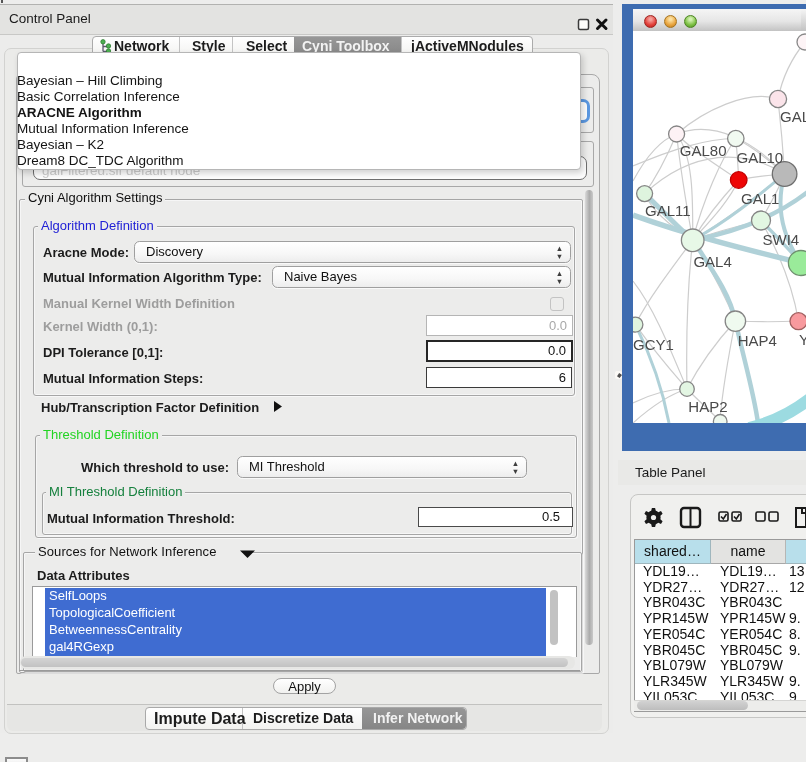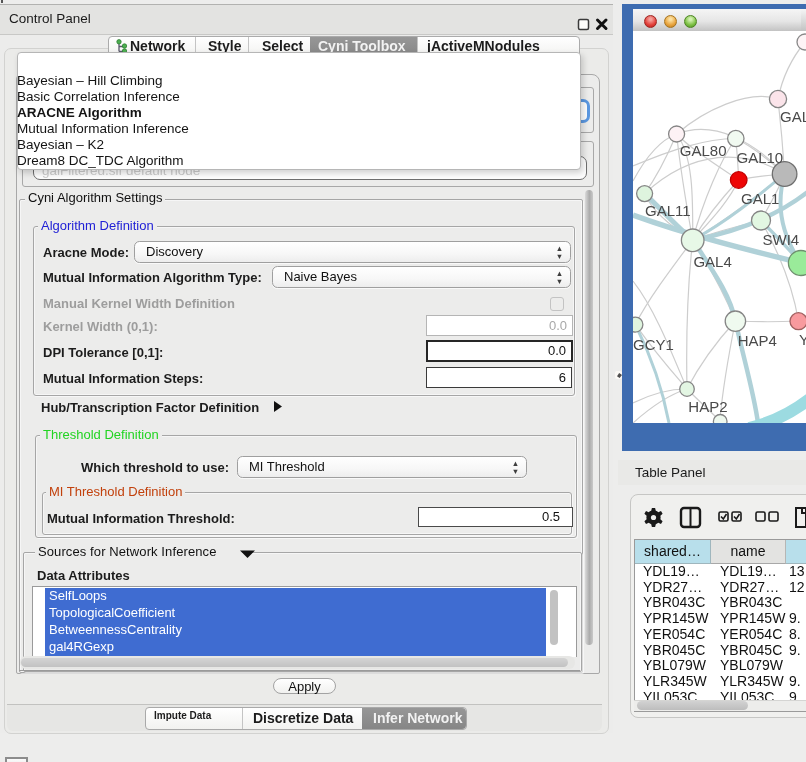--- a/index.html
+++ b/index.html
@@ -26,21 +26,21 @@
   <div class="abs" style="left:9px;top:6px;font-size:13.5px;color:#1b1b1b;">Control Panel</div>
 
   <svg class="abs" style="left:575px;top:10px;" width="36" height="18" viewBox="0 0 36 18">
     <rect x="3.5" y="4.5" width="10" height="10" rx="1.5" fill="#fdfdfb" stroke="#3a3a3a" stroke-width="1.5"></rect>
     <path d="M22.5 5 L31 13.5 M31 5 L22.5 13.5" stroke="#111" stroke-width="3" stroke-linecap="round"></path>
   </svg>
 </div>
 
 <div class="abs" style="left:4px;top:48px;width:603px;height:684px;border:1px solid #d2d2d0;border-radius:7px;background:#ebebe9;"></div>
 
-<div class="abs" style="left:108px;top:36px;width:439px;height:19px;border:1px solid #ababab;border-radius:4px;background:linear-gradient(#ffffff,#f2f2f0);padding-left:31px;">
+<div class="abs" style="left:92px;top:36px;width:439px;height:19px;border:1px solid #ababab;border-radius:4px;background:linear-gradient(#ffffff,#f2f2f0);">
   <div class="abs" style="left:86px;top:0;width:1px;height:19px;background:#c4c4c4;"></div>
   <div class="abs" style="left:139px;top:0;width:1px;height:19px;background:#c4c4c4;"></div>
   <div class="abs" style="left:201px;top:0;width:107px;height:19px;background:linear-gradient(#979797,#868686);"></div>
   <div class="abs" style="left:308px;top:0;width:1px;height:19px;background:#c4c4c4;"></div>
   <svg class="abs" style="left:6px;top:2px" width="13" height="15" viewBox="0 0 13 15">
     <path d="M4 3 L4 12.5 M4 7.5 L9 7.5 M4 12.5 L9 12.5" stroke="#59596b" stroke-width="1.3" fill="none"></path>
     <circle cx="4" cy="2.8" r="2.2" fill="#4caf50" stroke="#2e7d32" stroke-width=".8"></circle>
     <circle cx="9.5" cy="7" r="2.2" fill="#4caf50" stroke="#2e7d32" stroke-width=".8"></circle>
     <circle cx="9.5" cy="12" r="2.2" fill="#4caf50" stroke="#2e7d32" stroke-width=".8"></circle>
   </svg>
@@ -100,21 +100,21 @@
 <div class="grp" style="left:35px;top:435px;width:540px;height:101px;"></div>
 <div class="gtitle" style="left:40px;top:427px;color:#22d422;">Threshold Definition</div>
 
 <div class="lbl abs" style="left:81px;top:460px;">Which threshold to use:</div>
 <div class="combo" style="left:237px;top:456px;width:288px;height:20px;">
   <div class="ct">MI Threshold</div>
     <div class="carr">▲<br>▼</div>
 </div>
 
 <div class="grp" style="left:42px;top:492px;width:528px;height:41px;"></div>
-<div class="gtitle" style="left:46px;top:484px;color:#c2410c;">MI Threshold Definition</div>
+<div class="gtitle" style="left:46px;top:484px;color:#15803d;">MI Threshold Definition</div>
 <div class="lbl abs" style="left:47px;top:511px;">Mutual Information Threshold:</div>
 <div class="field" style="left:418px;top:507px;width:141px;height:18px;border:1.5px solid #4a4a4a;line-height:18px;padding-right:12px;">0.5</div>
 
 <div class="grp" style="left:23px;top:552px;width:557px;height:118px;border-radius:2px;"></div>
 <div class="gtitle" style="left:35px;top:544px;color:#111;letter-spacing:.1px;padding-right:26px;">Sources for Network Inference</div>
 <svg class="abs" style="left:239px;top:549px;" width="17" height="10" viewBox="0 0 17 10">
     <path d="M1 1.5 L16 1.5 L8.5 9 Z" fill="#111"></path>
   </svg>
 <div class="lbl abs" style="left:37px;top:568px;">Data Attributes</div>
 
@@ -126,21 +126,21 @@
 <div class="abs" style="left:21px;top:658px;width:547px;height:9px;border-radius:4.5px;background:linear-gradient(#d4d4d4,#c2c2c2);"></div>
 <div class="abs" style="left:19px;top:670px;width:561px;height:1px;background:#9a9a9a;"></div>
 
 <div class="abs" style="left:273px;top:678px;width:61px;height:14px;border:1px solid #a3a3a3;border-radius:8px;background:linear-gradient(#ffffff,#f1f1ef);text-align:center;font-size:13px;color:#111;line-height:15px;">Apply</div>
 <div class="abs" style="left:7px;top:704px;width:595px;height:1px;background:#c2c2c0;"></div>
 <div class="abs" style="left:7px;top:705px;width:595px;height:26px;background:#e6e6e4;border-radius:0 0 6px 6px;"></div>
 
 <div class="abs" style="left:145px;top:707px;width:320px;height:21px;border:1px solid #a9a9a9;border-radius:4px;background:linear-gradient(#ffffff,#f2f2f0);">
   <div class="abs" style="left:96px;top:0;width:1px;height:21px;background:#c4c4c4;"></div>
   <div class="abs" style="left:216px;top:0;width:104px;height:21px;background:linear-gradient(#979797,#868686);border-radius:0 4px 4px 0;"></div>
-  <div class="abs" style="left:8px;top:2px;font-size:10px;font-weight:bold;color:#1c1c1c;">Impute Data</div>
+  <div class="abs" style="left:8px;top:2px;font-size:16px;font-weight:bold;color:#1c1c1c;">Impute Data</div>
   <div class="abs" style="left:107px;top:2px;font-size:14px;font-weight:bold;color:#1c1c1c;">Discretize Data</div>
   <div class="abs" style="left:227px;top:2px;font-size:14px;font-weight:bold;color:#f2f2f2;">Infer Network</div>
 </div>
 
 <div class="abs" style="left:5px;top:757px;width:19px;height:10px;border:2px solid #8c8c8c;background:linear-gradient(#fbfbfb,#e3e3e3);"></div>
 
 <div class="abs" style="left:615px;top:371px;width:7px;height:8px;background:#fbf9f6;border-radius:2px;"></div>
 <svg class="abs" style="left:617px;top:372.5px;" width="5" height="5" viewBox="0 0 5 5">
     <path d="M0 3.2 L2.2 0 L5 2 L2.6 5 Z" fill="#4e4e4e"></path>
   </svg>

